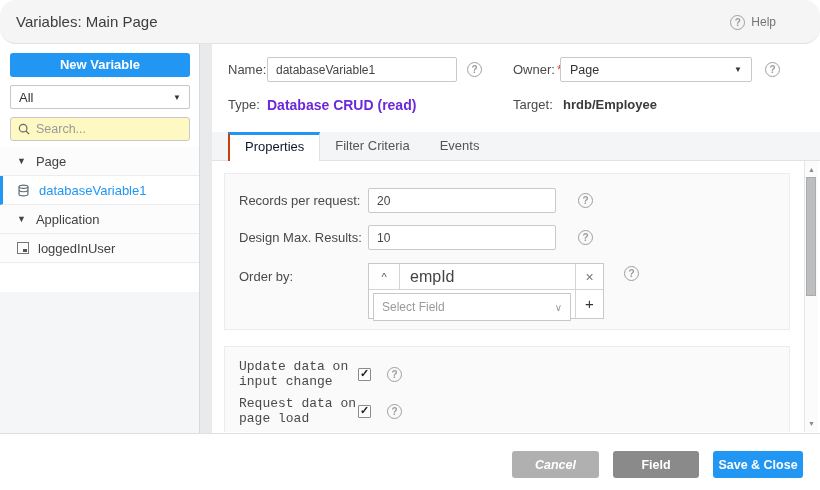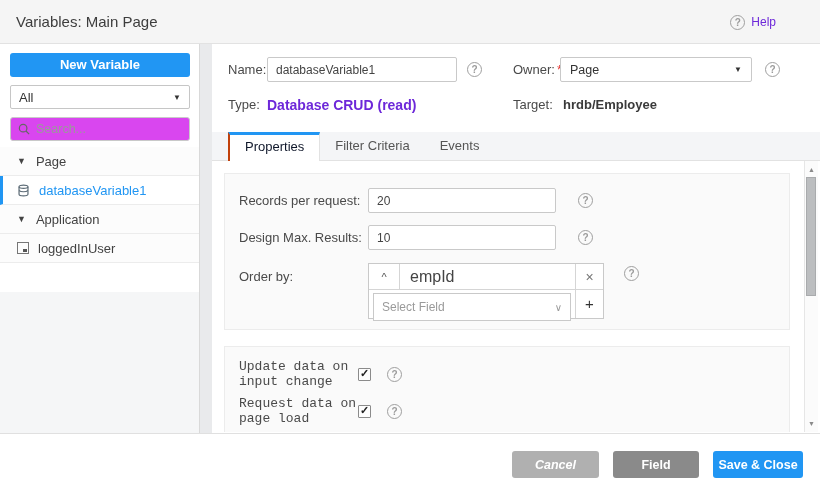--- a/index.html
+++ b/index.html
@@ -5,25 +5,25 @@
   * { margin:0; padding:0; box-sizing:border-box; }
   html,body { background:#fff; }
   .app {
     position:relative; width:820px; height:490px; overflow:hidden;
     font-family:"Liberation Sans", sans-serif; color:#333; background:#fff;
   }
   
   .app-header {
     position:absolute; left:0; top:0; width:820px; height:44px;
     background:#f5f5f5; border-bottom:1px solid #e2e2e2;
-    display:flex; align-items:center;
+    display:flex; align-items:center;border-radius:16px;
   }
   .app-title { margin-left:16px; font-size:15px; color:#3d3d3d; }
   .help-link { position:absolute; right:44px; top:0; height:44px; display:flex; align-items:center; gap:6px; cursor:pointer; }
-  .help-text { font-size:12px; color:#6d28d9; }
+  .help-text { font-size:12px; color:#737373; }
   .help-icon {
     display:inline-block; width:15px; height:15px; border:1px solid #9f9f9f; border-radius:50%;
     color:#9b9b9b; font-size:10px; font-weight:bold; text-align:center; line-height:13px; flex:0 0 auto;
   }
   
   .gap-strip { position:absolute; left:200px; top:44px; width:12px; height:389px; background:#e9eaec; }
   .sidebar {
     position:absolute; left:0; top:44px; width:200px; height:389px;
     background:#fff; border-right:1px solid #d9d9d9;
   }
@@ -33,21 +33,21 @@
     border:none; border-radius:3px; text-align:center; line-height:24px; cursor:pointer;
   }
   .side-select {
     position:absolute; left:10px; top:41px; width:180px; height:24px;
     border:1px solid #c6c6c6; border-radius:2px; background:#fff;
     font-size:13px; color:#333; display:flex; align-items:center; padding:0 8px; cursor:pointer;
   }
   .side-select .caret { margin-left:auto; font-size:8px; color:#333; }
   .side-search {
     position:absolute; left:10px; top:73px; width:180px; height:24px;
-    border:1px solid #c9c9c9; border-radius:3px; background:#d946ef;
+    border:1px solid #c9c9c9; border-radius:3px; background:#fef9c3;
     display:flex; align-items:center; padding:0 7px;
   }
   .side-search input {
     border:none; outline:none; font-size:12.5px; color:#333; width:140px; margin-left:6px;
     font-family:"Liberation Sans", sans-serif; background:transparent;
   }
   .side-search input::placeholder { color:#9a9a9a; }
   .tree { position:absolute; left:0; top:103px; width:100%; }
   .tree-item {
     height:29px; display:flex; align-items:center; padding-left:17px;

